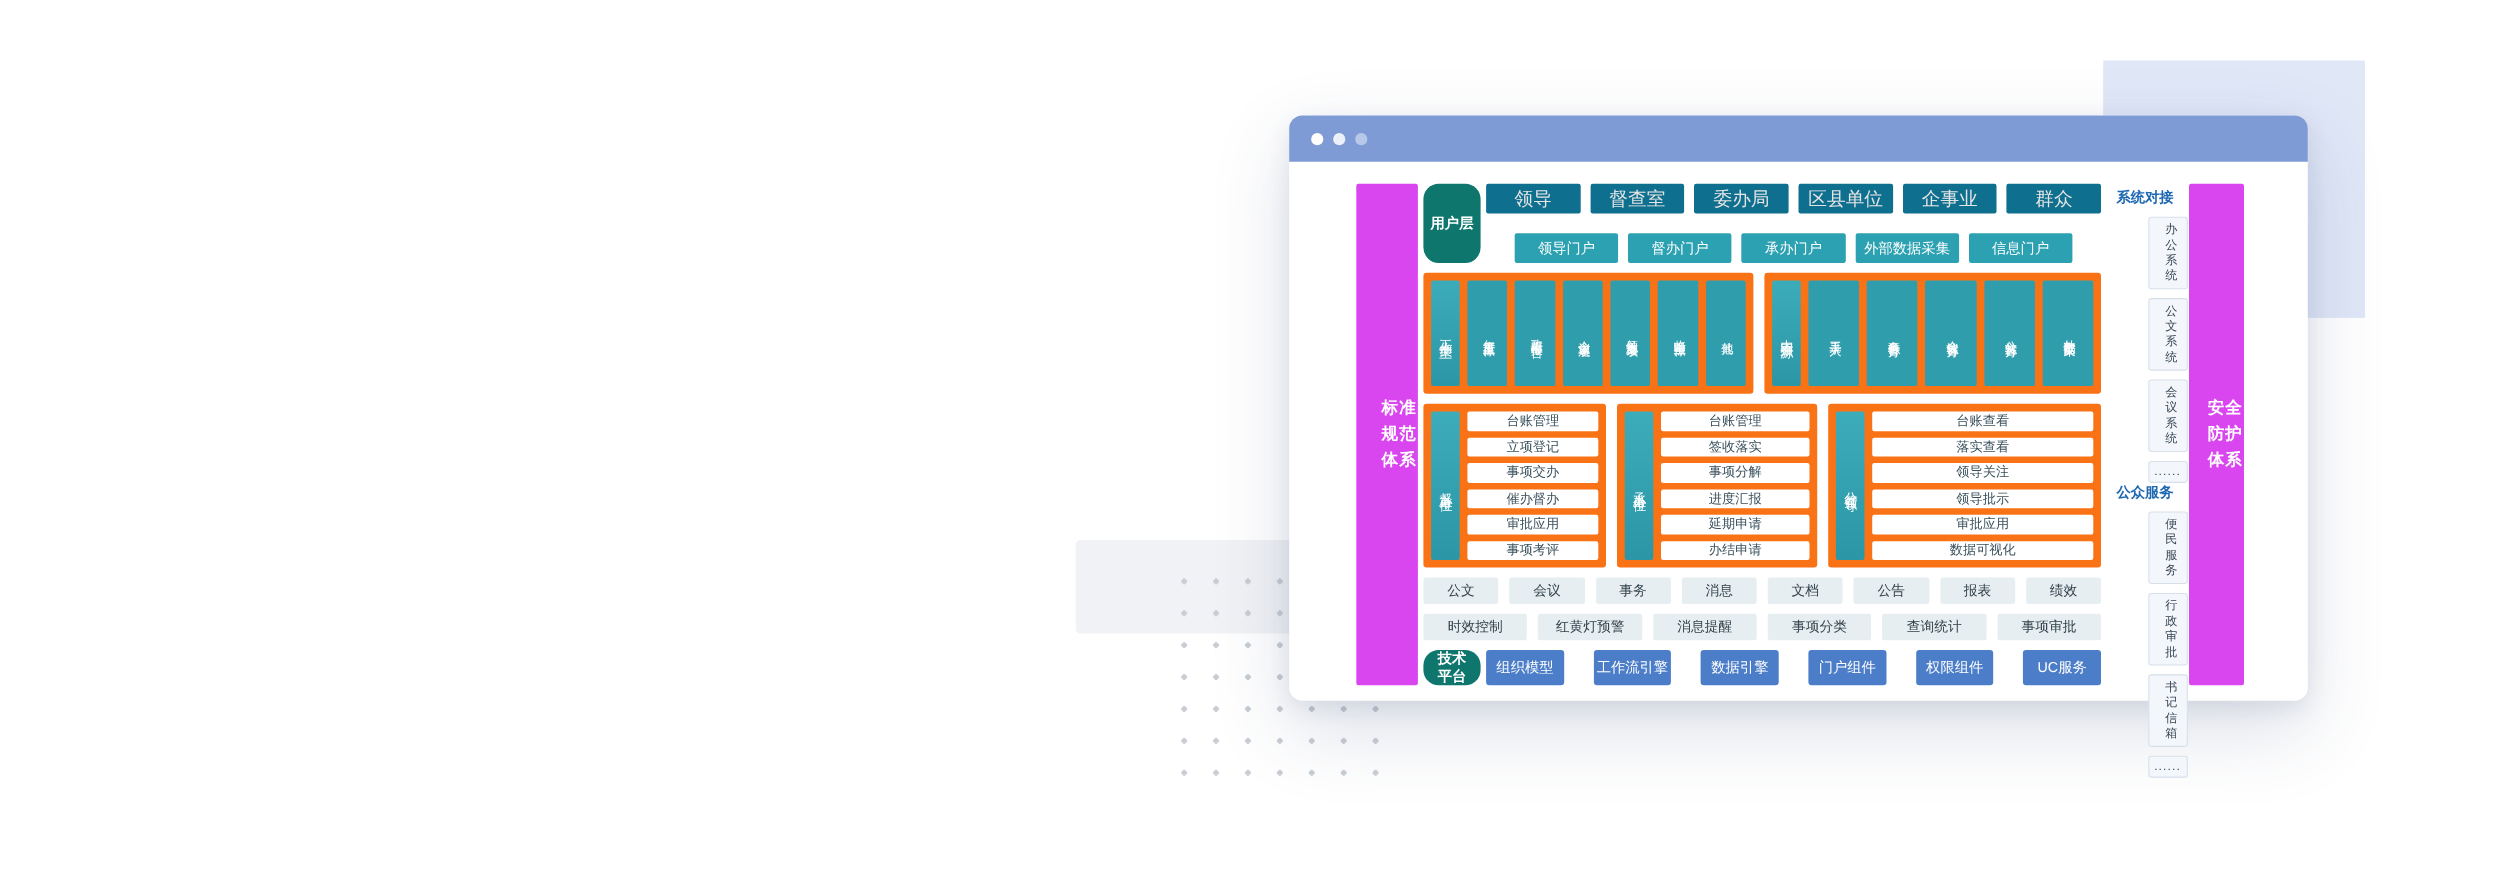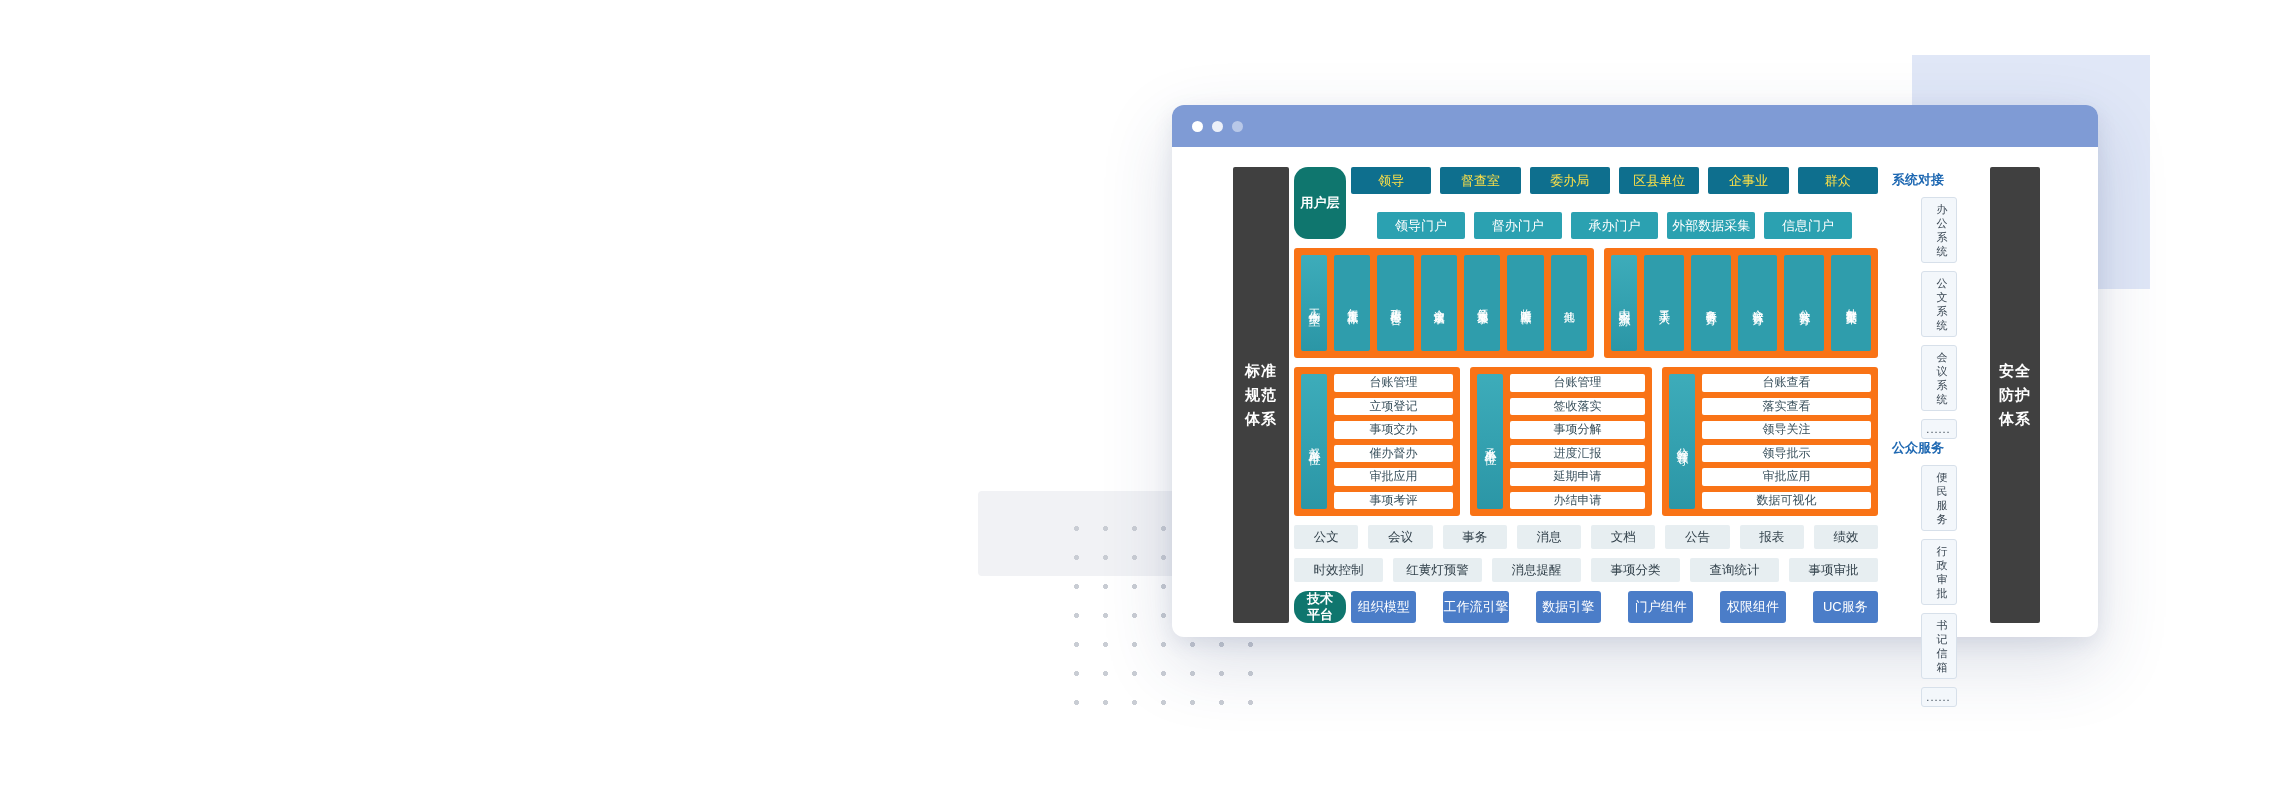--- a/index.html
+++ b/index.html
@@ -22,37 +22,37 @@
   .window { position:absolute; left:1172px; top:105px; width:926px; height:532px; background:#fff; border-radius:12px;
             box-shadow:0 26px 70px rgba(45,65,115,.17), 0 6px 20px rgba(45,65,115,.10); }
   .titlebar { height:42px; background:#7f9bd5; border-radius:12px 12px 0 0; display:flex; align-items:center; padding-left:20px; gap:9px; }
   .tl-dot { width:11px; height:11px; border-radius:50%; background:#ffffff; }
   .tl-dot.d2 { background:rgba(255,255,255,.85); }
   .tl-dot.d3 { background:rgba(255,255,255,.45); }
   .win-body { padding:20px 58px 14px 61px; height:490px; }
 
   
   .diagram { display:flex; height:456px; }
-  .pillar { width:56px; background:#404040; color:#fff; border-radius:2px; display:flex; align-items:center; justify-content:center; }
+  .pillar { width:56px; background:#d946ef; color:#fff; border-radius:2px; display:flex; align-items:center; justify-content:flex-end; }
   .pillar span { display:block; width:34px; word-break:break-all; text-align:center; font-size:15px; font-weight:700; line-height:24px; letter-spacing:1px; }
-  .pillar-right { width:50px;margin-left:32px; }
+  .pillar-right { width:50px; }
 
   .main { flex:1; margin:0 7px 0 5px; display:flex; flex-direction:column; gap:9px; }
   .section { display:flex; gap:5px; }
   .sec-user { height:72px; }
   .sec-app  { flex:1; }
   .sec-tech { height:32px; }
 
   .strip { width:52px; background:#0f766e; color:#fff; border-radius:14px; display:flex; align-items:center; justify-content:center; text-align:center; font-size:13px; font-weight:600; padding:0 4px; }
   .sec-tech .strip span { display:block; width:28px; word-break:break-all; line-height:16px; text-align:center; }
 
   .sec-content { flex:1; display:flex; }
   .user-content { flex-direction:column; justify-content:space-between; }
   .row-roles { display:flex; gap:9px; height:27px; }
-  .role-btn { flex:1; background:#0e6f8e; color:#fde047; font-size:13px; display:flex; align-items:center; justify-content:center; border-radius:2px; }
+  .role-btn { flex:1; background:#0e6f8e; color:#e5e5e5; font-size:17px; display:flex; align-items:center; justify-content:center; border-radius:2px; }
   .row-portals { display:flex; gap:9px; height:27px; padding:0 26px; }
   .portal-btn { flex:1; background:#2ba1b1; color:#fff; font-size:13px; display:flex; align-items:center; justify-content:center; border-radius:2px; }
 
   .app-content { flex-direction:column; gap:9px; }
   .vgroups { display:flex; gap:10px; height:110px; }
   .group { background:#f97316; border-radius:3px; padding:7px; display:flex; gap:7px; }
   .g-work { width:300px; } .g-source { flex:1; }
   .glabel { width:26px; background:linear-gradient(180deg,#3dacba,#2b96a6); color:#fff; border-radius:2px;
             writing-mode:vertical-rl; text-orientation:upright; display:flex; align-items:center; justify-content:center; font-size:12px; letter-spacing:2px; }
   .vitems { flex:1; display:flex; gap:7px; }

